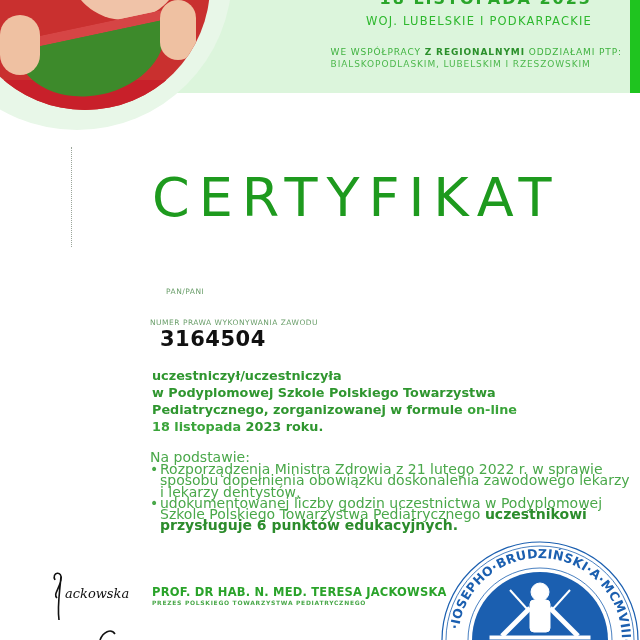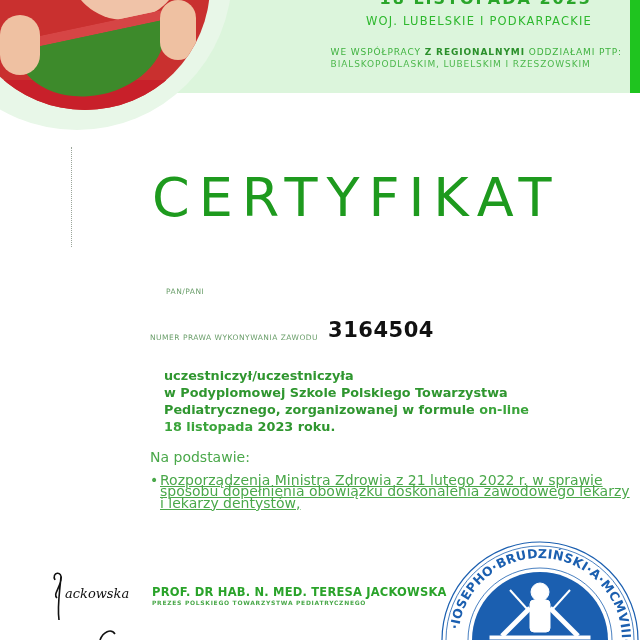--- a/index.html
+++ b/index.html
@@ -26,28 +26,28 @@
   .conf .l3 { text-align:left; color:#4db84d; }
   .conf b { color:#2a8f2a; }
 
   .dotted-line { position:absolute; left:71px; top:147px; height:100px; border-left:1.5px dotted #9aa59a; }
   .cert-title { position:absolute; left:152px; top:168px; font-family:"DejaVu Sans", sans-serif; font-weight:normal;
                 font-size:54px; letter-spacing:9px; color:#1e9a1e; line-height:60px; }
 
   .label-small { font-size:7.5px; color:#6a9e6a; letter-spacing:0.5px; }
   .row-name { position:absolute; left:166px; top:287px; display:flex; align-items:flex-start; }
   .name { font-size:21px; font-weight:bold; color:#111; margin-left:5px; line-height:24px; }
-  .row-num { position:absolute; left:150px; top:318px; display:flex; align-items:flex-end; }
+  .row-num { position:absolute; left:150px; top:318px; display:flex; align-items:flex-start;flex-direction:column; }
   .num { font-size:21px; font-weight:bold; color:#111; margin-left:10px; letter-spacing:0.5px; }
 
-  .body-text { position:absolute; left:164px; top:367px; font-size:12.8px; line-height:17px; color:#2f962f; font-weight:bold; }
+  .body-text { position:absolute; left:152px; top:367px; font-size:12.8px; line-height:17px; color:#2f962f; font-weight:bold; }
   .body-text .light { font-weight:bold; color:#3aa43a; }
 
   .basis { position:absolute; left:150px; top:452px; font-size:14px; line-height:11.2px; color:#4aa84a; width:480px; }
-  .basis ul { margin:12px 0 0 0; padding:0; list-style:none;text-decoration:underline; }
+  .basis ul { margin:1px 0 0 0; padding:0; list-style:none; }
   .basis li { position:relative; padding-left:10px; }
   .basis li::before { content:"•"; position:absolute; left:0; }
   .basis b { color:#2c8c2c; }
 
   .signature { position:absolute; left:45px; top:568px; width:100px; height:72px; }
   .sig-name { position:absolute; left:152px; top:585px; font-size:11.5px; font-weight:bold; color:#2aa32a; letter-spacing:0.2px;text-align:center; }
   .sig-role { position:absolute; left:152px; top:599px; font-size:6px; font-weight:bold; color:#4aa84a; letter-spacing:0.7px; }
 
   .seal { position:absolute; left:440px; top:540px; width:200px; height:200px; }
 </style>
@@ -91,20 +91,21 @@
   <div>uczestniczył/uczestniczyła</div>
   <div>w Podyplomowej Szkole Polskiego Towarzystwa</div>
   <div><span>Pediatrycznego, zorganizowanej w formule</span><span class="light"> on-line</span></div>
   <div><span class="light">18 listopada</span><span> 2023 roku.</span></div>
 </div>
 
 <div class="basis">
   <div>Na podstawie:</div>
   <ul>
     <li>Rozporządzenia Ministra Zdrowia z 21 lutego 2022 r. w sprawie sposobu dopełnienia obowiązku doskonalenia zawodowego lekarzy i lekarzy dentystów,</li>
+    <li><span>udokumentowanej liczby godzin uczestnictwa w Podyplomowej Szkole Polskiego Towarzystwa Pediatrycznego </span><b>uczestnikowi przysługuje 6 punktów edukacyjnych.</b></li>
   </ul>
 </div>
 
 <svg class="signature" viewBox="0 0 100 72">
   <path d="M10 12 C6 4, 18 2, 16 12 C14 22, 8 26, 12 30 M16 8 C15 22, 12 38, 14 52" fill="none" stroke="#111" stroke-width="1.6"></path>
   <text x="20" y="30" font-family="DejaVu Serif, serif" font-style="italic" font-size="13" fill="#111">ackowska</text>
   <path d="M55 72 C58 64, 66 60, 70 66" fill="none" stroke="#111" stroke-width="1.6"></path>
 </svg>
 
 <div class="sig-name">PROF. DR HAB. N. MED. TERESA JACKOWSKA</div>

